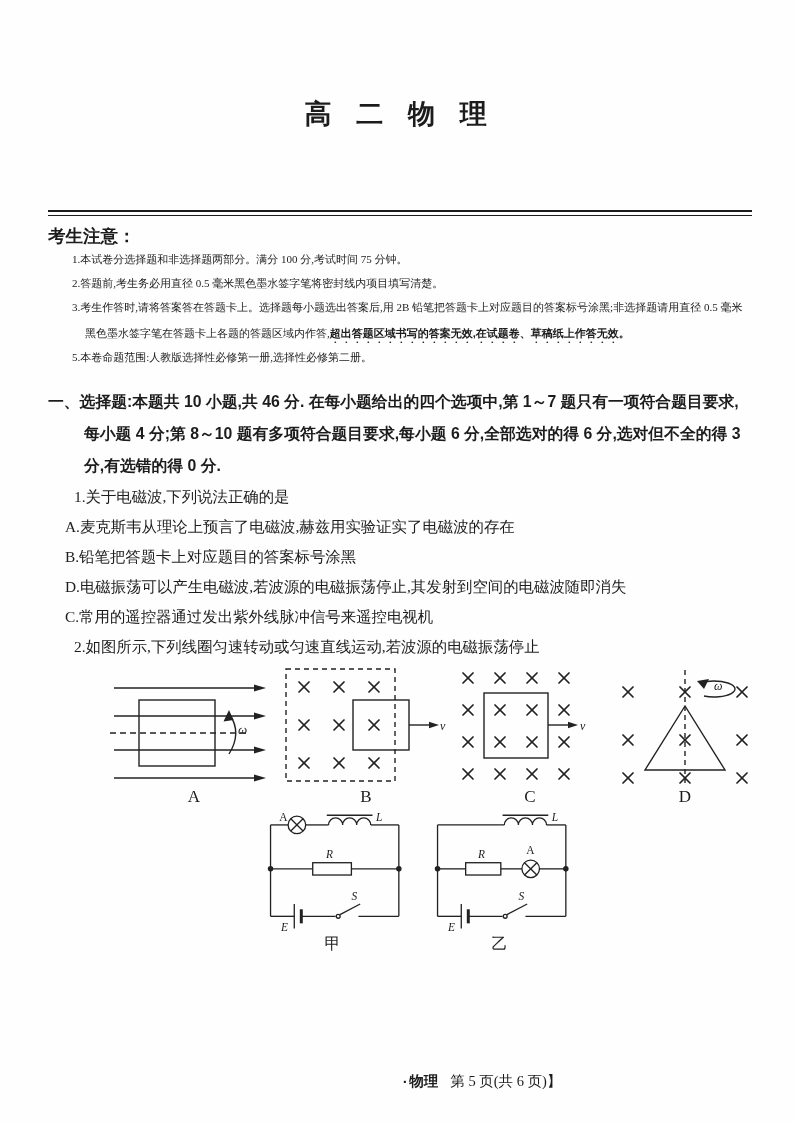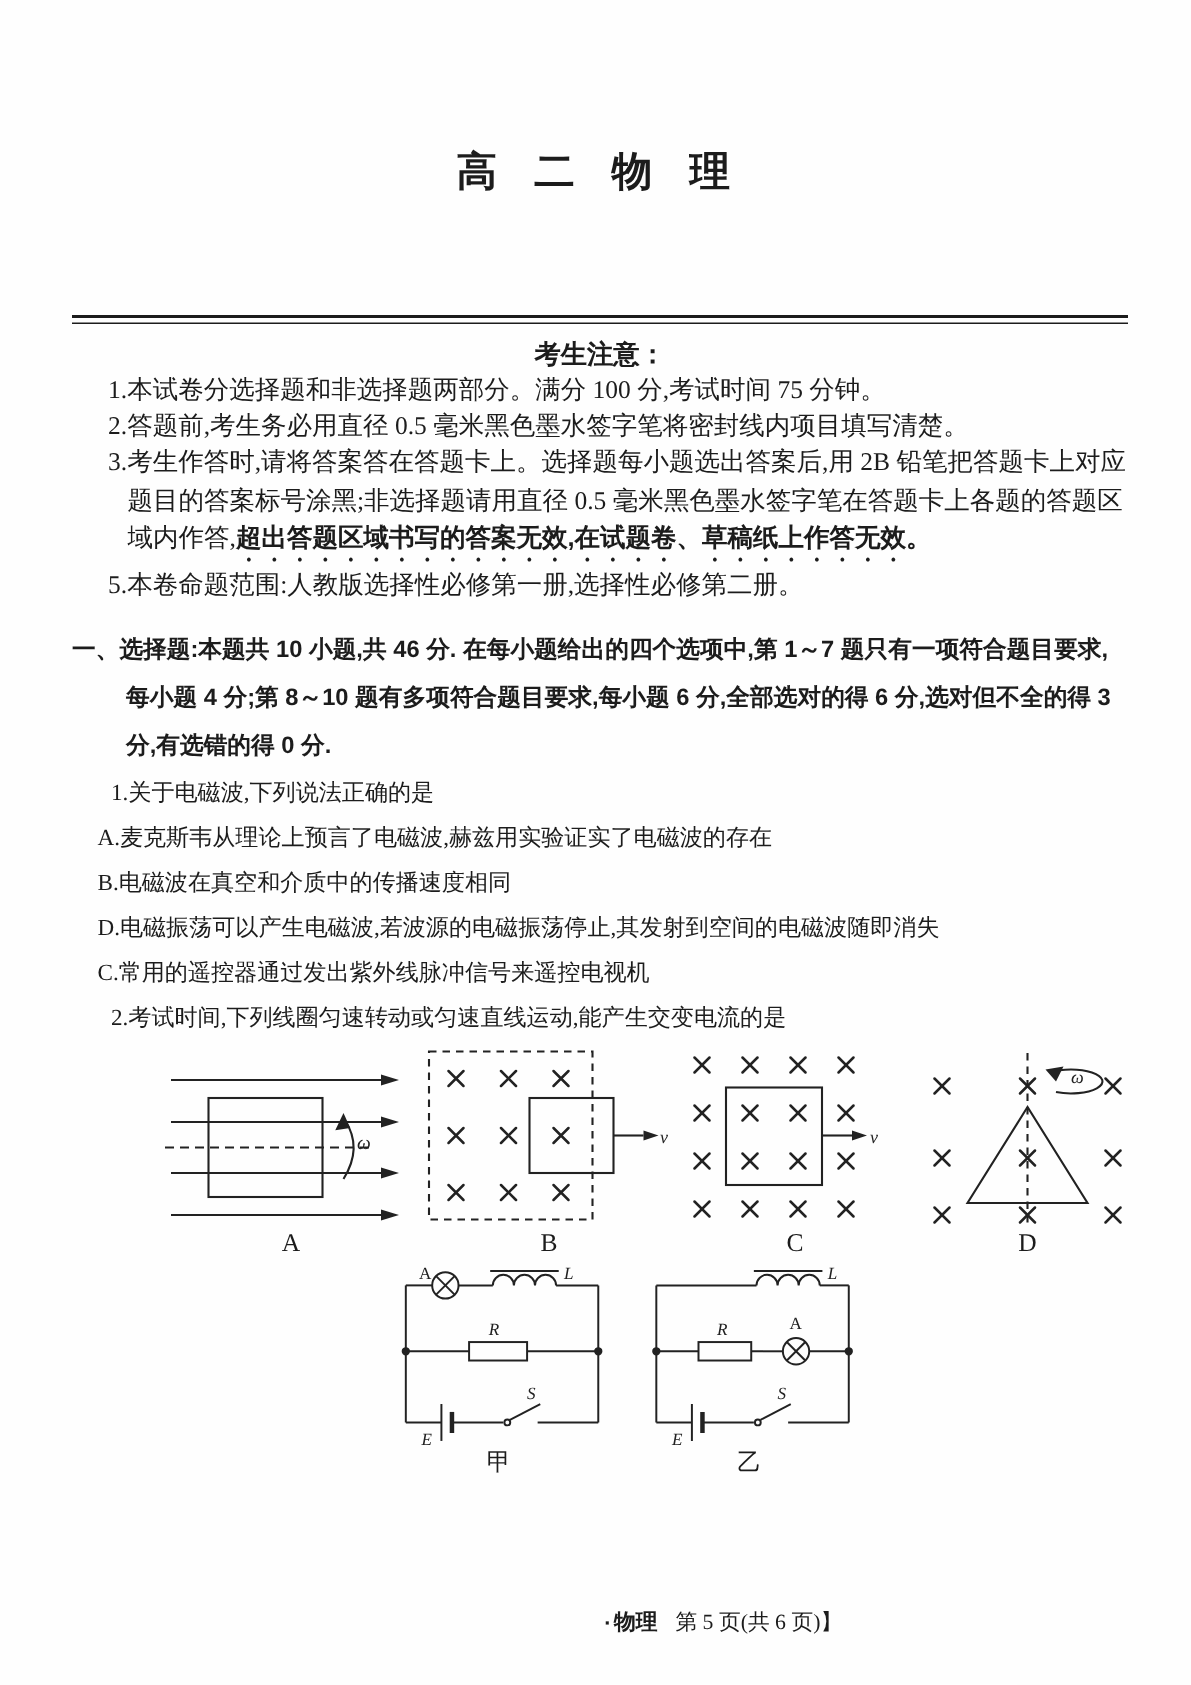--- a/index.html
+++ b/index.html
@@ -10,24 +10,23 @@
     font-family:"Liberation Serif","DejaVu Serif",serif;
   }
   .title {
     text-align:center; font-size:27px; font-weight:bold; letter-spacing:9px;
     line-height:36px; font-family:"Liberation Serif",serif;
   }
   .rule { margin-top:78px; height:3px; border-top:2.5px solid #1c1c1c; border-bottom:1.3px solid #1c1c1c; }
   .notice-heading {
     margin-top:8px; font-size:17.5px; font-weight:bold; line-height:24px;
     font-family:"Liberation Sans","DejaVu Sans",sans-serif;
-    text-align:center;
   }
   .notice-list { padding-left:24px; }
-  .notice-item { font-size:17px; line-height:23.5px; padding-left:13px; text-indent:-13px; }
+  .notice-item { font-size:11px; line-height:23.5px; padding-left:13px; text-indent:-13px; }
   .notice-item.tall { line-height:25.5px; }
   .emph {
     font-weight:bold; font-family:"Liberation Sans","DejaVu Sans",sans-serif;
     -webkit-text-emphasis:filled dot; -webkit-text-emphasis-position:under right;
     text-emphasis:filled dot; text-emphasis-position:under right;
   }
   .section-header {
     margin-top:16px; font-size:15.8px; font-weight:bold; line-height:32px;
     font-family:"Liberation Sans","DejaVu Sans",sans-serif;
     padding-left:36px; text-indent:-36px;
@@ -71,27 +70,27 @@
     <div class="notice-item">2.答题前,考生务必用直径 0.5 毫米黑色墨水签字笔将密封线内项目填写清楚。</div>
     <div class="notice-item tall"><span>3.考生作答时,请将答案答在答题卡上。选择题每小题选出答案后,用 2B 铅笔把答题卡上对应题目的答案标号涂黑;非选择题请用直径 0.5 毫米黑色墨水签字笔在答题卡上各题的答题区域内作答,</span><span class="emph">超出答题区域书写的答案无效,在试题卷、草稿纸上作答无效。</span></div>
     <div class="notice-item">5.本卷命题范围:人教版选择性必修第一册,选择性必修第二册。</div>
   </div>
 
   <div class="section-header">一、选择题:本题共 10 小题,共 46 分. 在每小题给出的四个选项中,第 1～7 题只有一项符合题目要求,每小题 4 分;第 8～10 题有多项符合题目要求,每小题 6 分,全部选对的得 6 分,选对但不全的得 3 分,有选错的得 0 分.</div>
 
   <div class="question">
     <div class="q-stem"><span>1.</span><span>关于电磁波,下列说法正确的是</span></div>
     <div class="q-option">A.麦克斯韦从理论上预言了电磁波,赫兹用实验证实了电磁波的存在</div>
-    <div class="q-option">B.电磁波在真空和介质中的传播速度相同</div>
+    <div class="q-option">B.铅笔把答题卡上对应题目的答案标号涂黑</div>
     <div class="q-option">D.电磁振荡可以产生电磁波,若波源的电磁振荡停止,其发射到空间的电磁波随即消失</div>
     <div class="q-option">C.常用的遥控器通过发出紫外线脉冲信号来遥控电视机</div>
   </div>
 
   <div class="question">
-    <div class="q-stem"><span>2.</span><span>考试时间,下列线圈匀速转动或匀速直线运动,能产生交变电流的是</span></div>
+    <div class="q-stem"><span>2.</span><span>如图所示,下列线圈匀速转动或匀速直线运动,若波源的电磁振荡停止</span></div>
 
     <div class="figures-row">
 
       <div class="figure">
         <svg width="168" height="108" viewBox="0 0 168 108">
           <g stroke="#222" stroke-width="1.4" fill="none">
             <g>
               <line x1="4" y1="10" x2="144" y2="10"></line>
                 <polygon points="156,10 144,6.4 144,13.6" fill="#222" stroke="none"></polygon>
               <line x1="4" y1="38" x2="144" y2="38"></line>

